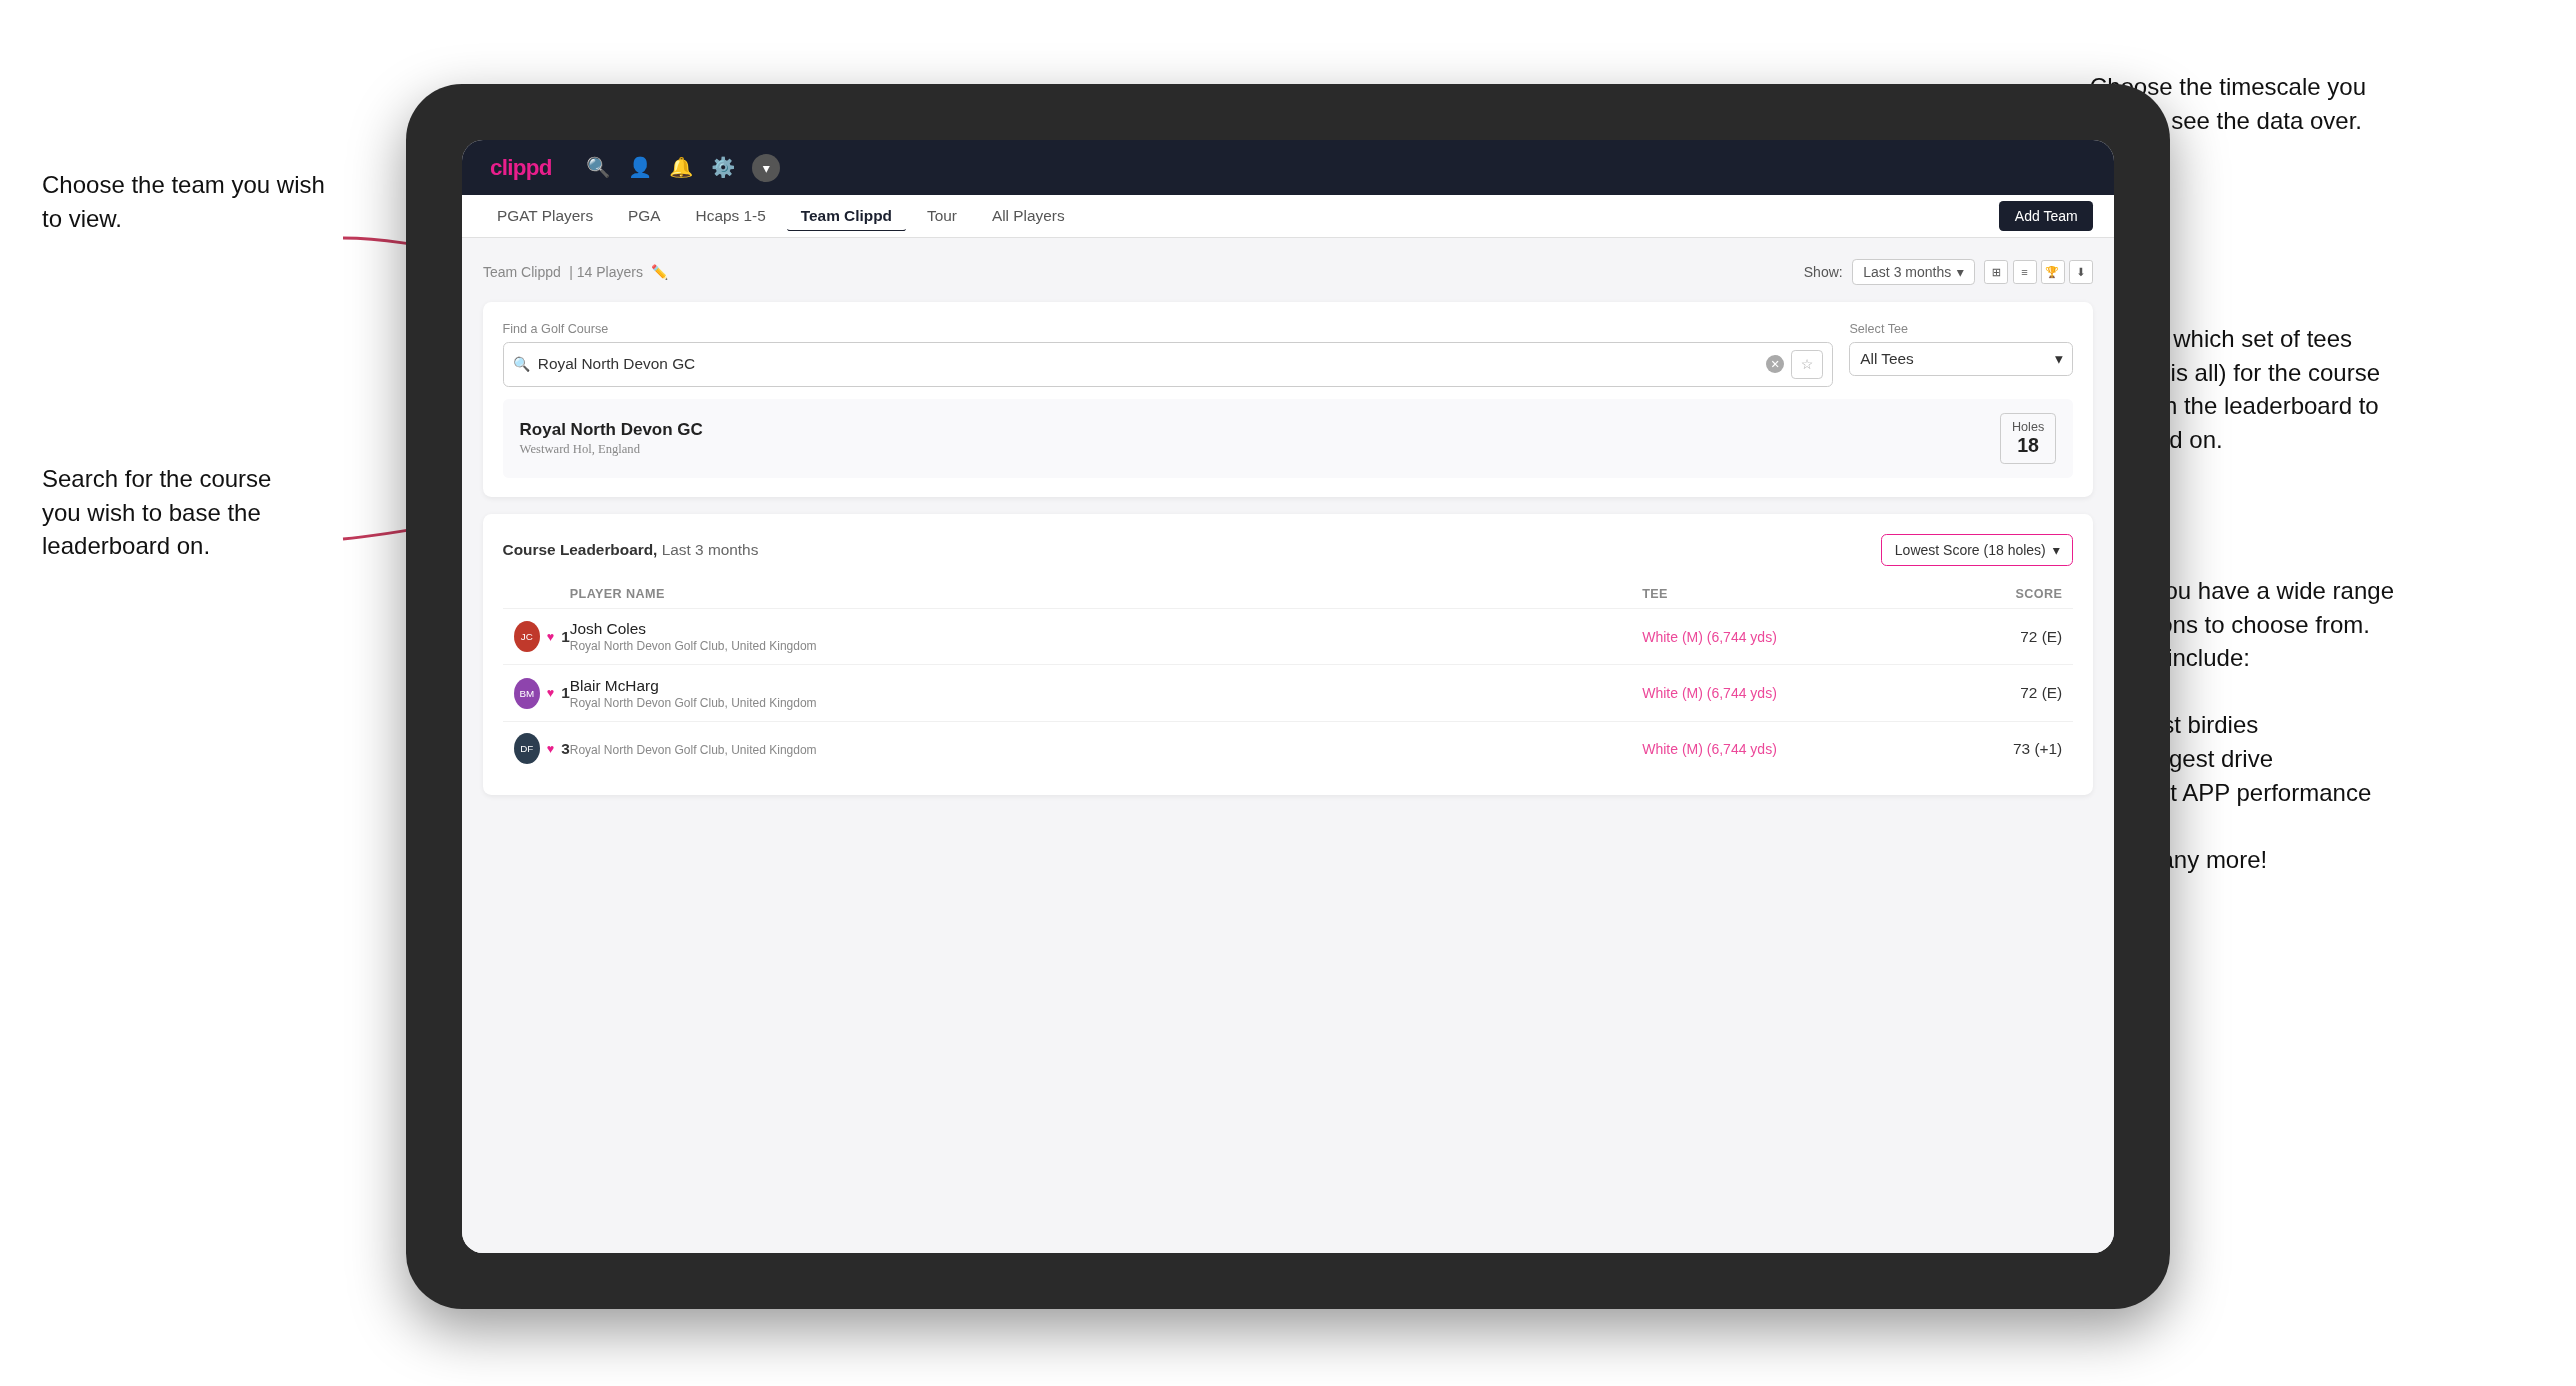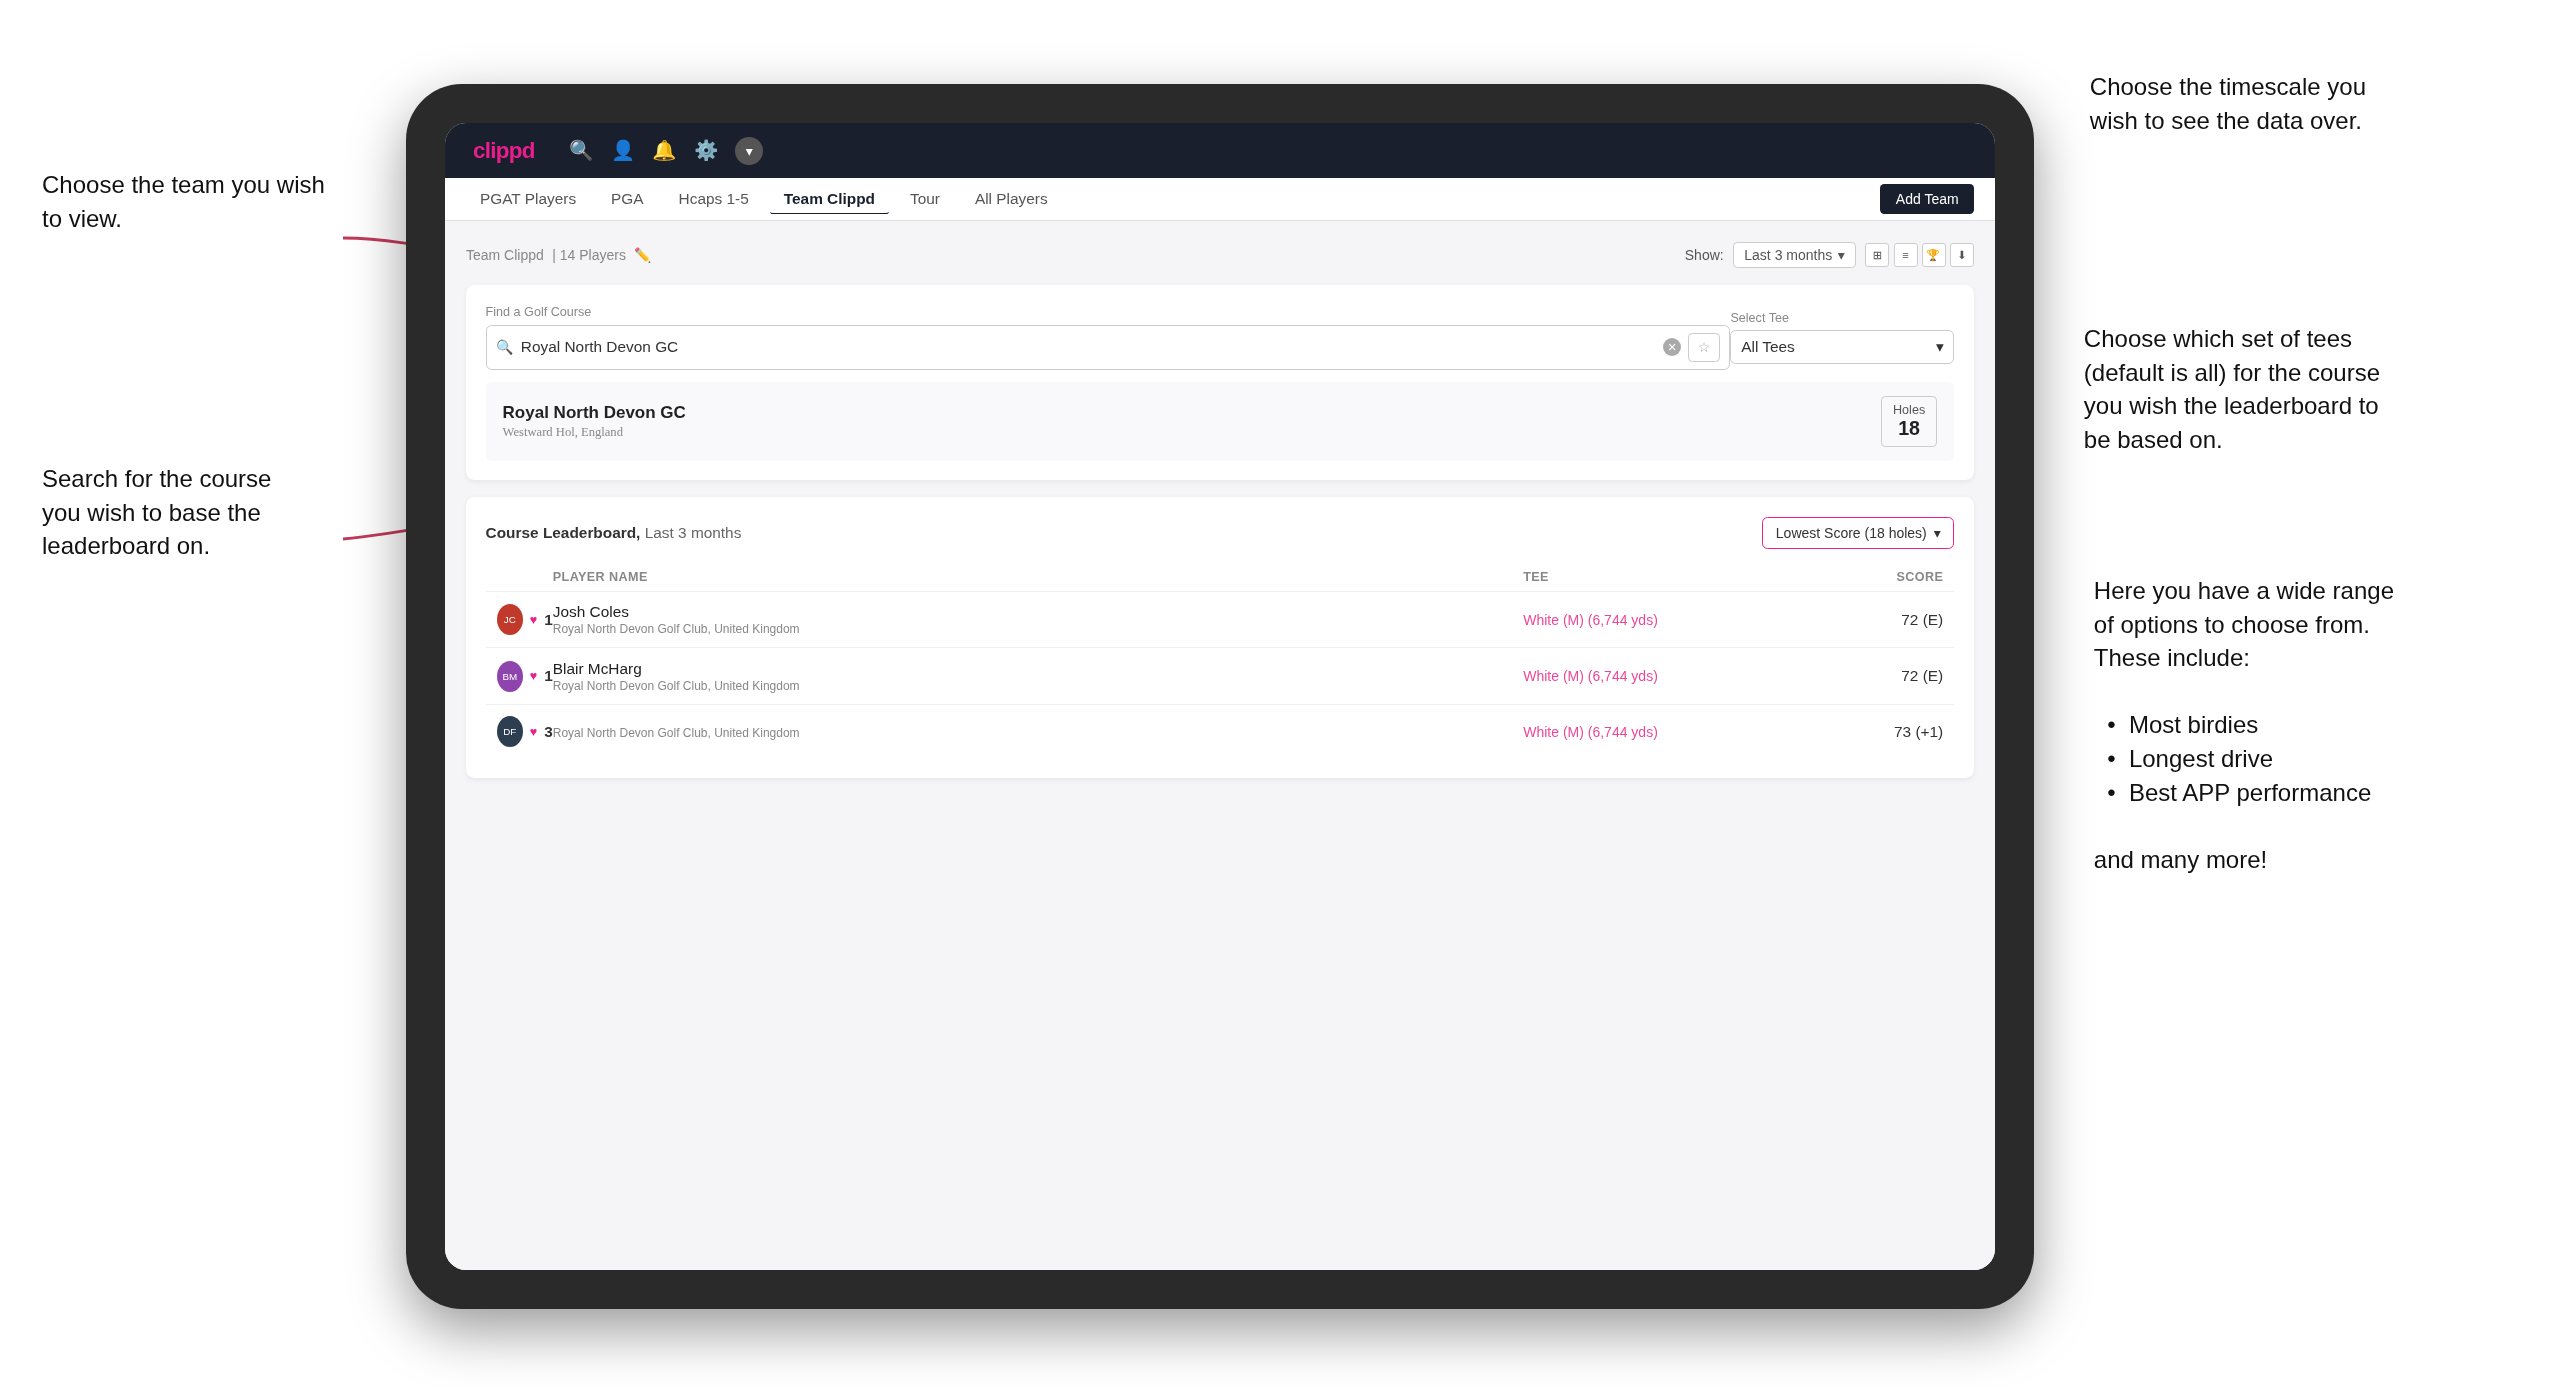--- a/index.html
+++ b/index.html
@@ -19,26 +19,26 @@
       color: #111;
       line-height: 1.4;
       font-weight: 400;
     }
 
     
     .ipad-frame {
       position: absolute;
       top: 84px;
       left: 406px;
-      width: 1628px;
+      width: 1764px;
       height: 1225px;
       background: #2a2a2a;
       border-radius: 56px;
       box-shadow: 0 21px 56px rgba(0,0,0,0.4);
-      padding: 39px;
+      padding: 56px;
     }
 
     .ipad-screen {
       width: 100%;
       height: 100%;
       background: #f0f0f0;
       border-radius: 21px;
       overflow: hidden;
       display: flex;
       flex-direction: column;
@@ -217,22 +217,22 @@
     .course-search-card {
       background: white;
       border-radius: 8.4px;
       padding: 19.6px;
       margin-bottom: 17px;
       box-shadow: 0 1.4px 5.6px rgba(0,0,0,0.06);
     }
 
     .search-row {
       display: flex;
-      gap: 0;
-      align-items: center;
+      gap: 16px;
+      align-items: flex-start;
     }
 
     .search-group {
       flex: 1;
     }
 
     .search-label {
       font-size: 12.6px;
       color: #888;
       margin-bottom: 5.6px;

